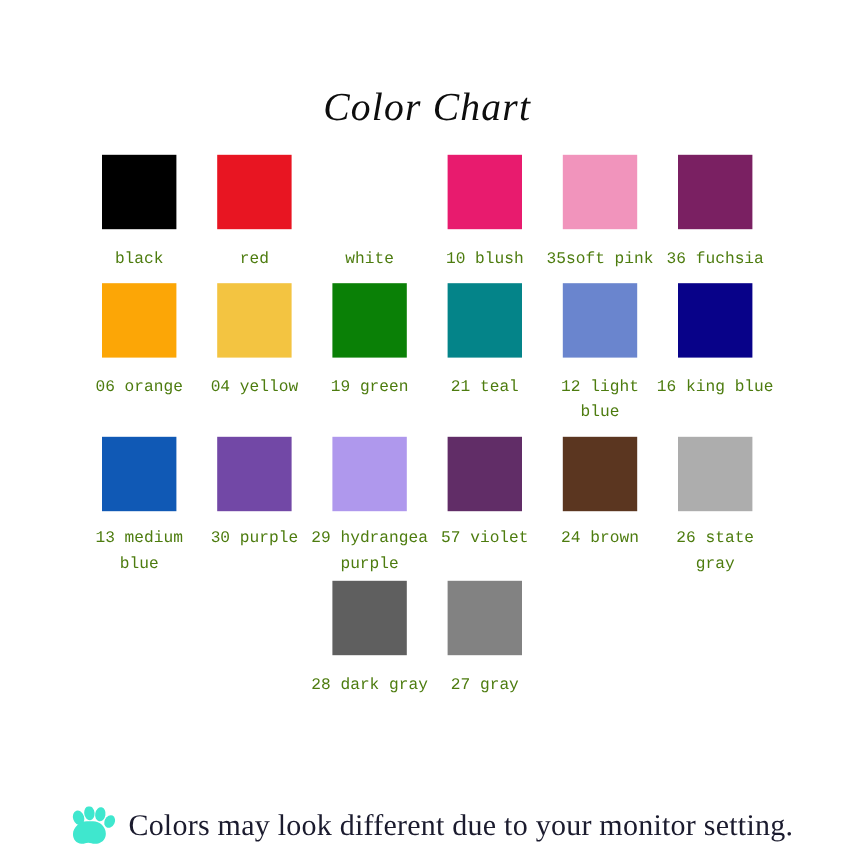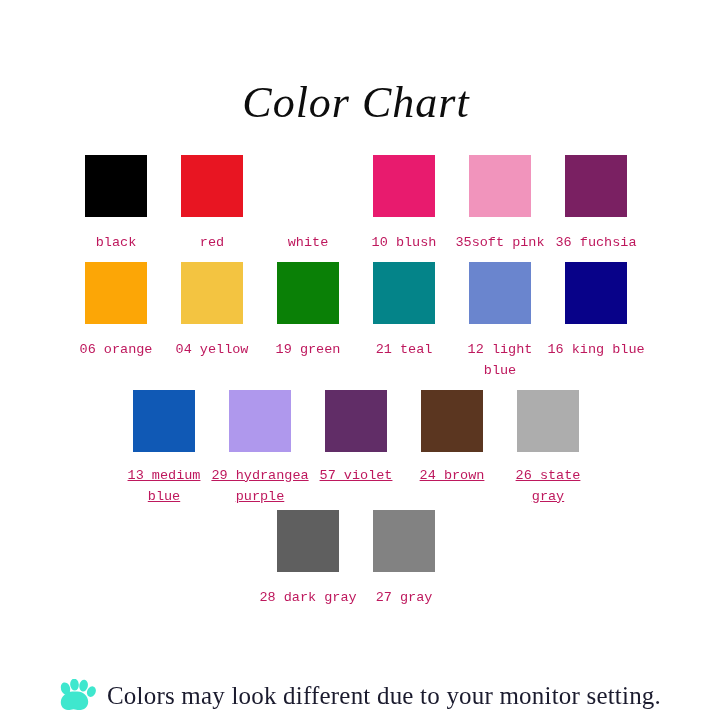--- a/index.html
+++ b/index.html
@@ -20,21 +20,21 @@
     height: 712px;
     position: relative;
     box-sizing: border-box;
   }
 
   
   .title {
     text-align: center;
     font-family: "Liberation Serif", serif;
     font-style: italic;
-    font-size: 44px;
+    font-size: 33px;
     color: #0d0d0d;
     letter-spacing: 1px;
     padding-top: 52px;
     line-height: 1;
     font-weight: 400;
   }
 
   
   .rows {
     margin-top: 22px;
@@ -64,30 +64,30 @@
   }
 
   .swatch.empty {
     background: #ffffff;
   }
 
   .caption {
     margin-top: 16px;
     font-family: "Liberation Mono", monospace;
     font-size: 13.5px;
-    color: #be185d;
+    color: #4d7c0f;
     text-align: center;
     line-height: 1.55;
     letter-spacing: 0px;
     white-space: pre-line;
     width: 100px;
   }
 
   
-  .row-3 .caption { margin-top: 14px; text-decoration: underline; }
+  .row-3 .caption { margin-top: 14px; }
   .row-4 .caption { }
 
   
   .footer {
     position: absolute;
     left: 0;
     right: 0;
     bottom: 28px;
     display: flex;
     align-items: center;
@@ -172,20 +172,24 @@
       <div class="cell">
         <span class="swatch" style="background-color: rgb(8, 2, 137);"></span>
         <span class="caption">16 king blue</span>
       </div>
     </div>
 
     <div class="row row-3">
       <div class="cell">
         <span class="swatch" style="background-color: rgb(16, 89, 181);"></span>
         <span class="caption">13 medium blue</span>
+      </div>
+      <div class="cell">
+        <span class="swatch" style="background-color: rgb(114, 72, 166);"></span>
+        <span class="caption">30 purple</span>
       </div>
       <div class="cell">
         <span class="swatch" style="background-color: rgb(175, 152, 237);"></span>
         <span class="caption">29 hydrangea
 purple</span>
       </div>
       <div class="cell">
         <span class="swatch" style="background-color: rgb(97, 45, 103);"></span>
         <span class="caption">57 violet</span>
       </div>

